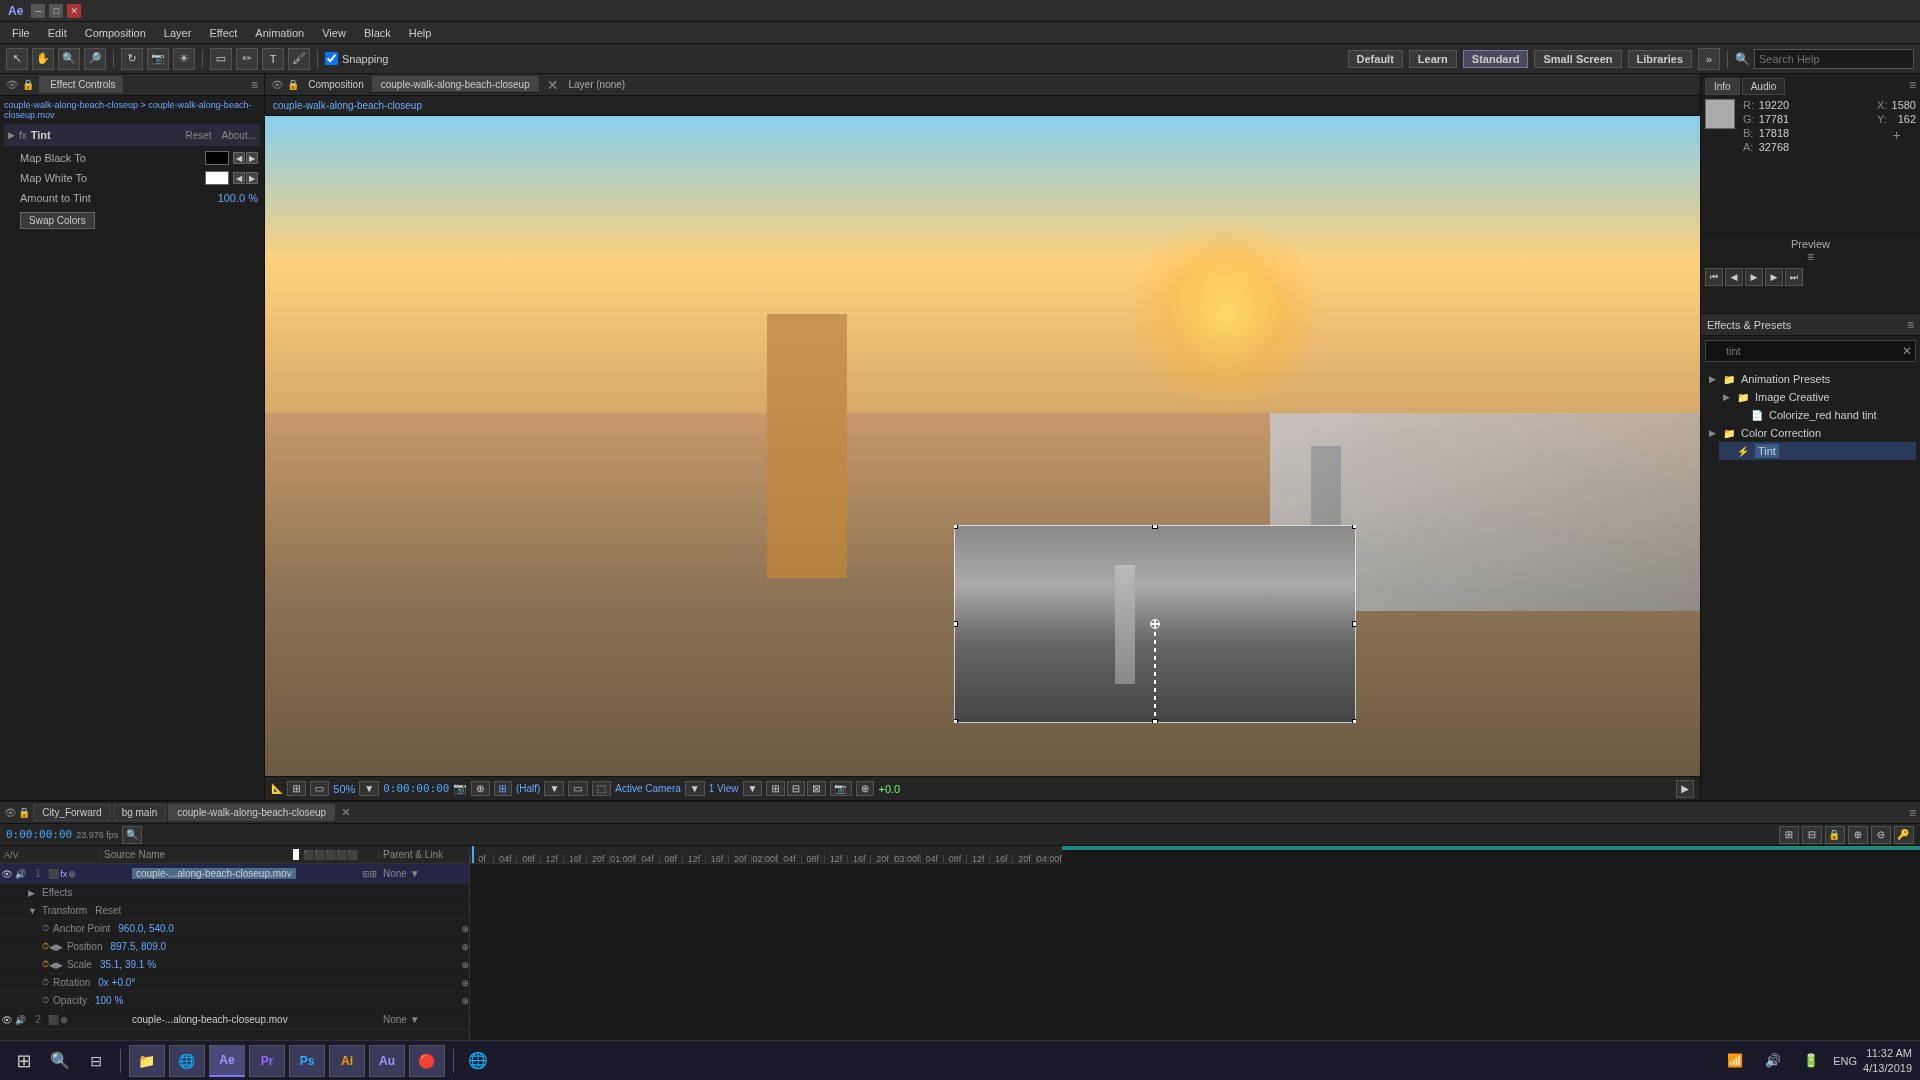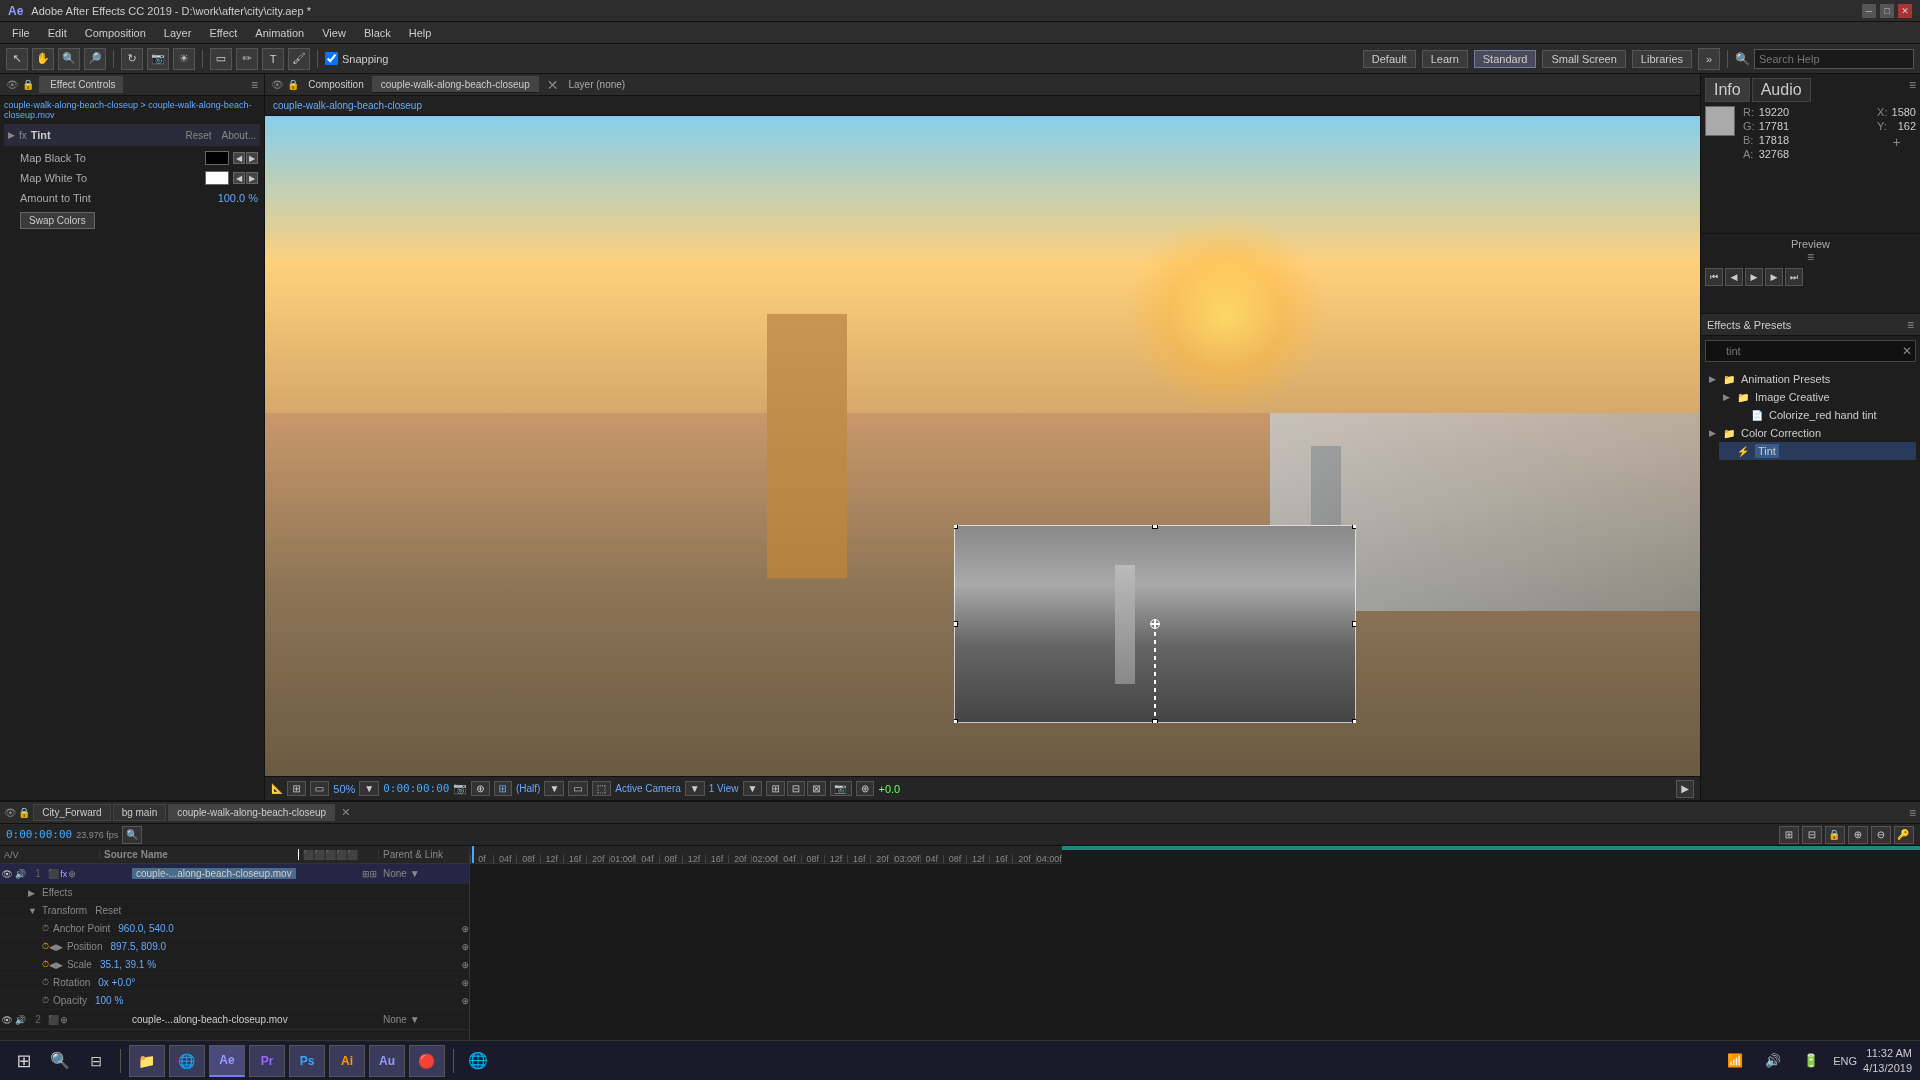--- a/index.html
+++ b/index.html
@@ -85,20 +85,21 @@
       gap: 6px;
       align-items: center;
     }
     .workspace-btn {
       padding: 2px 8px;
       background: #3a3a3a;
       border: 1px solid #555;
       cursor: pointer;
       font-size: 11px;
       color: #ccc;
+      font-weight: bold;
     }
     .workspace-btn.active {
       background: #4a4a5a;
       border-color: #7777aa;
     }
     .search-box {
       width: 160px;
       height: 20px;
       background: #1a1a1a;
       border: 1px solid #555;
@@ -313,21 +314,21 @@
     .info-tabs {
       display: flex;
       gap: 2px;
       margin-bottom: 4px;
     }
     .info-tab {
       padding: 2px 8px;
       background: #2b2b2b;
       border: 1px solid #444;
       cursor: pointer;
-      font-size: 16px;
+      font-size: 10px;
     }
     .info-tab.active { background: #3a3a3a; }
     .info-row {
       display: flex;
       justify-content: space-between;
       margin-bottom: 2px;
     }
     .info-label { color: #888; font-size: 11px; }
     .info-value { color: #ccc; font-size: 11px; }
 
@@ -508,22 +509,21 @@
       width: 100px;
       display: flex;
       align-items: center;
       padding: 0 4px;
       gap: 2px;
       border-right: 1px solid #333;
     }
     .layer-col-name {
       flex: 1;
       padding: 0 4px;
-      border-right: 1px solid #ffffff;
-      font-weight: bold;
+      border-right: 6px solid #ffffff;
     }
     .layer-col-keys {
       width: 80px;
       padding: 0 4px;
       border-right: 1px solid #333;
     }
     .layer-col-parent {
       width: 90px;
       padding: 0 4px;
     }
@@ -694,21 +694,20 @@
       color: #888;
       font-size: 14px;
       margin-left: 4px;
     }
   </style>
 </head>
 <body>
 
 <div id="titlebar">
   <span style="margin-right:8px;color:#9999ff;font-weight:bold;font-size:12px;">Ae</span>
-  <span style="flex:1;font-size:11px;">Adobe After Effects CC 2019 - D:\work\after\city\city.aep *</span>
   <div style="display:flex;gap:4px;">
     <div class="win-btn">─</div>
     <div class="win-btn">□</div>
     <div class="win-btn" style="background:#aa3333;">✕</div>
   </div>
 </div>
 
 <div id="menubar">
   <span class="menu-item">File</span>
   <span class="menu-item">Edit</span>

